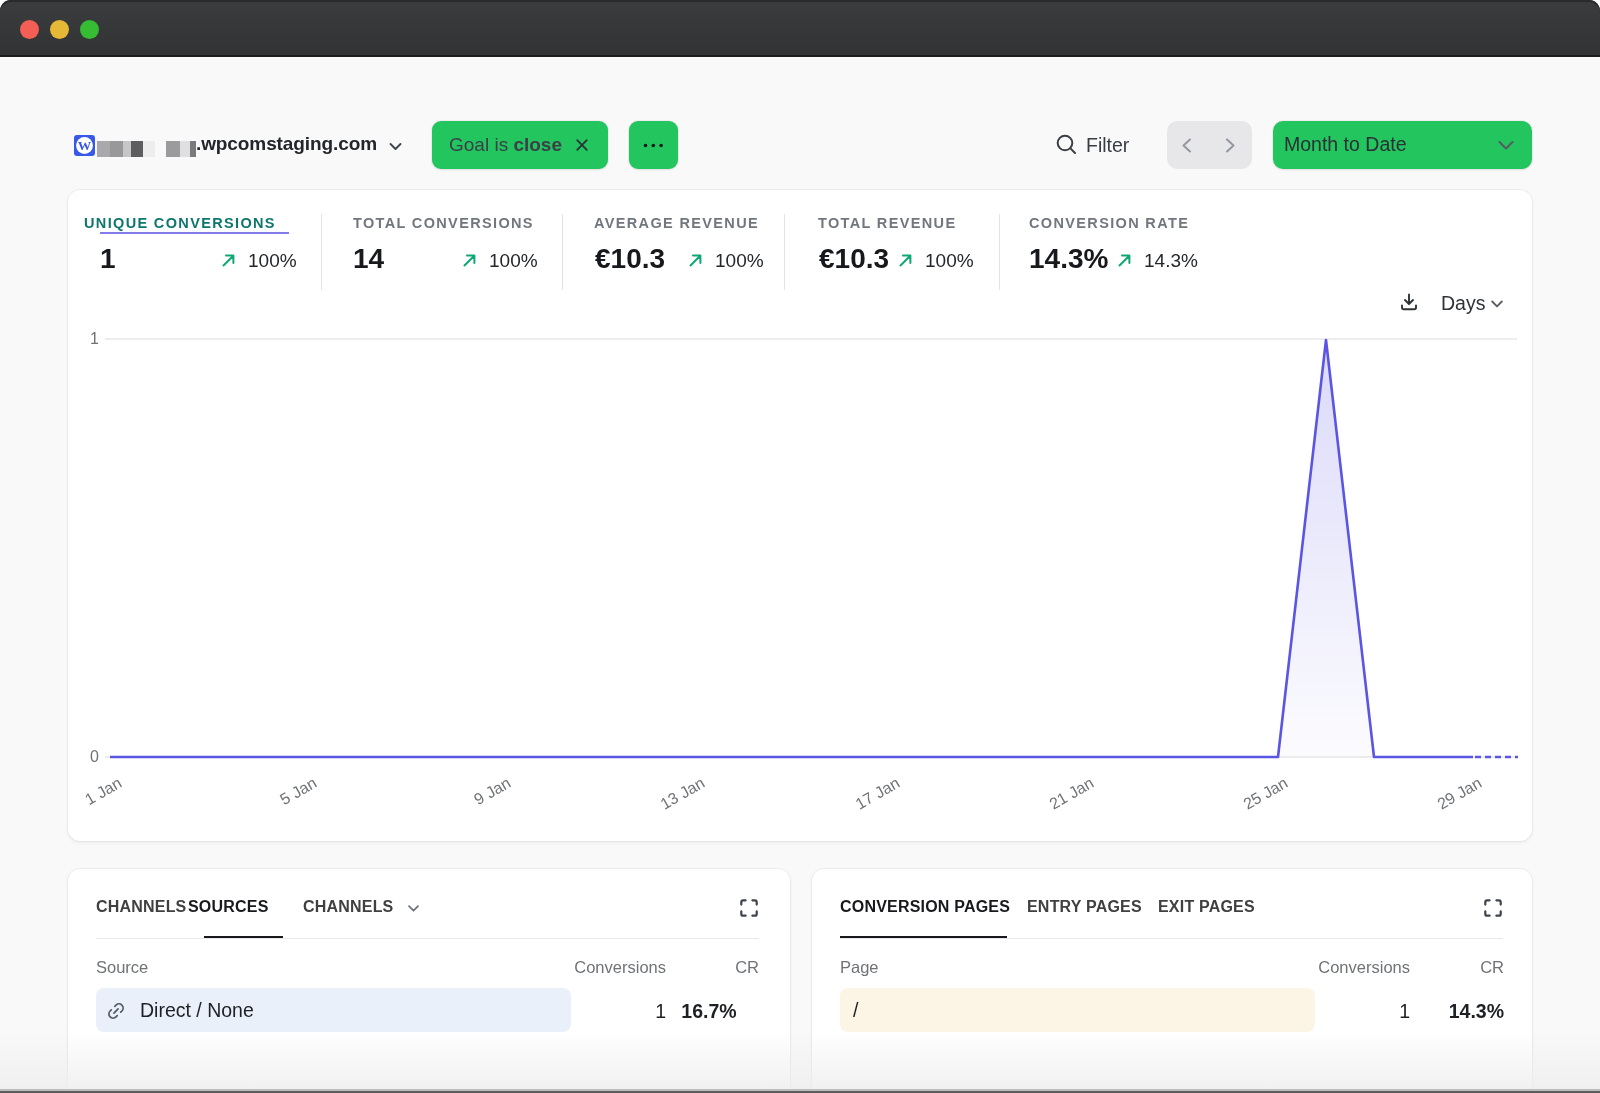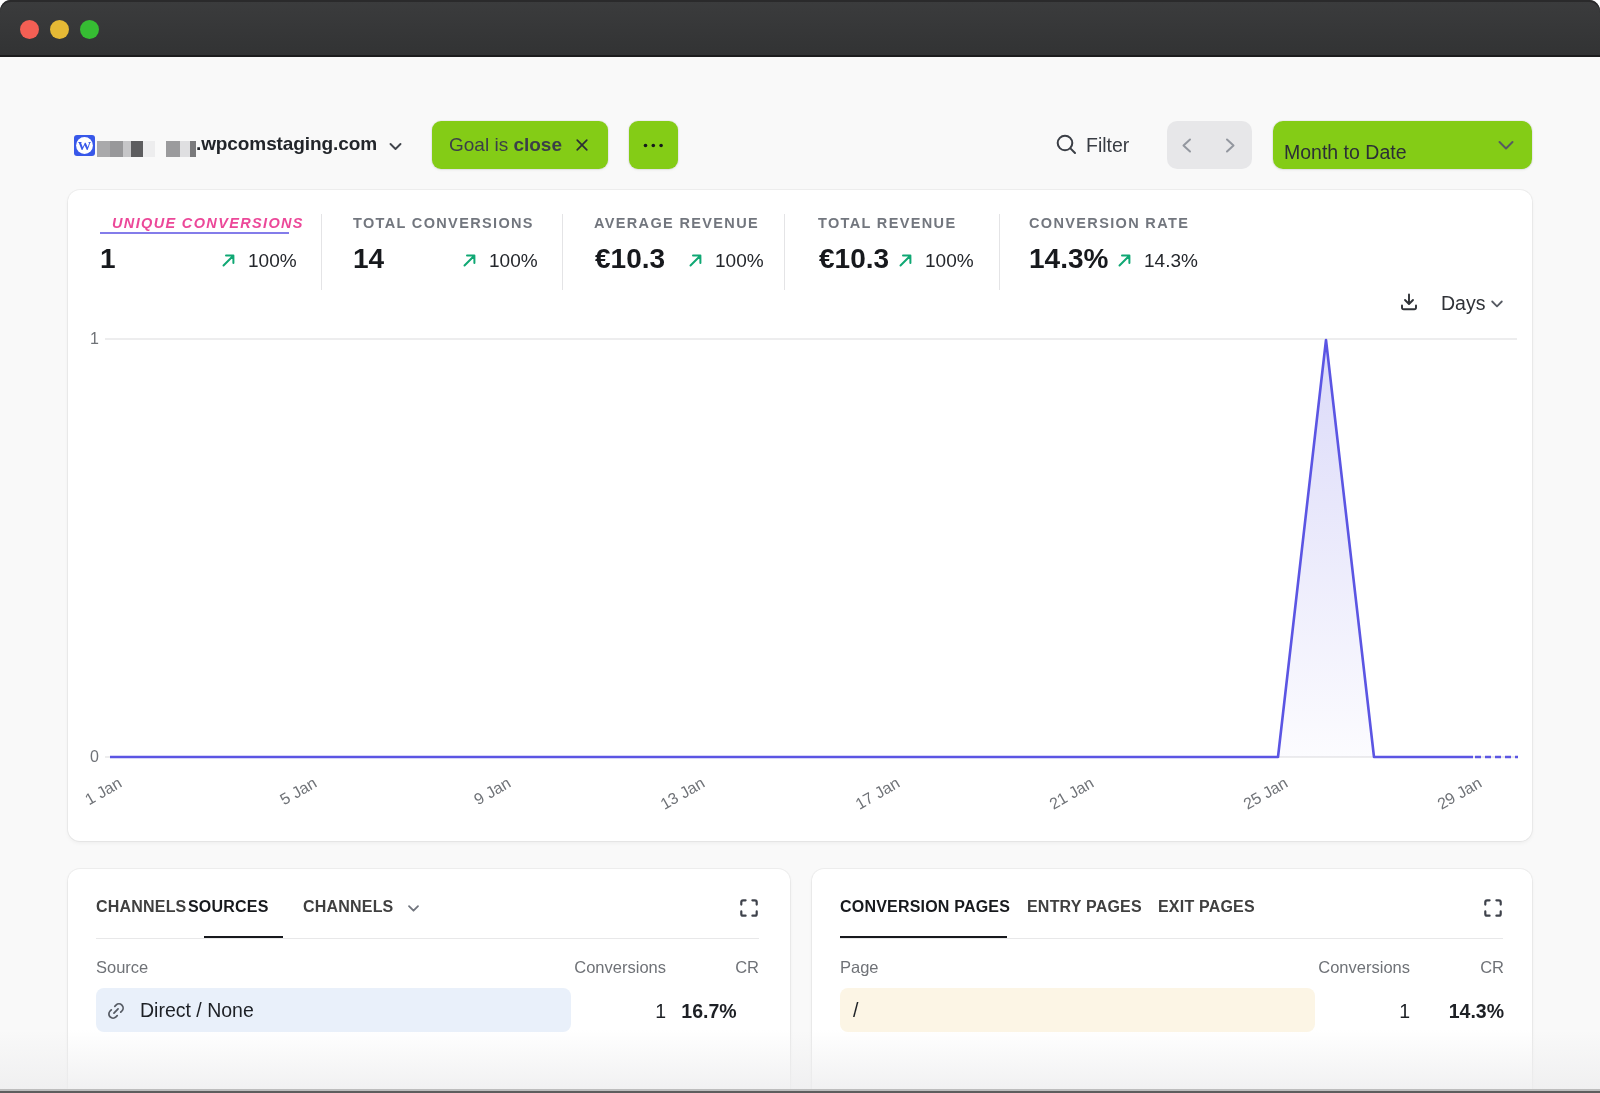--- a/index.html
+++ b/index.html
@@ -6,21 +6,21 @@
   html,body { width:1600px; height:1093px; overflow:hidden; background:#fff; }
   body { font-family:"Liberation Sans", sans-serif; position:relative; }
   .abs { position:absolute; }
   .titlebar { position:absolute; left:0; top:0; width:1600px; height:57px;
     background:linear-gradient(#3b3c3d,#323334); border-radius:11px 11px 0 0;
     border-bottom:2px solid #1c1c1d; box-shadow:inset 0 2px 0 #2a2a2b; }
   .dot { position:absolute; width:19px; height:19px; border-radius:50%; top:20px; }
   .page { position:absolute; left:0; top:57px; width:1600px; height:1036px; background:#f9f9f9; }
   .card { position:absolute; background:#fff; border-radius:12px;
     box-shadow:0 0 0 1px rgba(0,0,0,0.045), 0 2px 4px rgba(0,0,0,0.05); }
-  .wbtn { position:absolute; background:#84cc16; border-radius:9px;
+  .wbtn { position:absolute; background:#22c55e; border-radius:9px;
     box-shadow:0 0 0 1px rgba(0,0,0,0.04), 0 1px 3px rgba(0,0,0,0.07); }
   .statlbl { position:absolute; font-size:14.5px; font-weight:700; letter-spacing:1.35px;
     color:#72767e; white-space:nowrap; }
   .statval { position:absolute; font-size:28px; font-weight:700; color:#17191d; white-space:nowrap;}
   .statpct { position:absolute; font-size:19px; color:#24272c; white-space:nowrap; }
   .statpct svg { position:relative; left:-4px; top:1px; }
   .vdiv { position:absolute; width:1px; background:#e4e4e6; top:214px; height:76px; }
   .tab { position:absolute; font-size:16px; font-weight:700; letter-spacing:0.2px;
     color:#404040; white-space:nowrap; }
   .tab.on { color:#17191d; }
@@ -76,29 +76,29 @@
   <div class="abs" style="left:1086px; top:134px; font-size:19.5px; color:#383c43;">Filter</div>
   <div class="abs" style="left:1167px; top:121px; width:85px; height:48px; background:#e7e7e9; border-radius:10px;">
     <svg class="abs" style="left:12px; top:16px;" width="16" height="17" viewBox="0 0 16 17">
       <path d="M11 2.5 L4.5 8.5 L11 14.5" fill="none" stroke="#93979f" stroke-width="2" stroke-linecap="round" stroke-linejoin="round"></path>
     </svg>
     <svg class="abs" style="left:55px; top:16px;" width="16" height="17" viewBox="0 0 16 17">
       <path d="M5 2.5 L11.5 8.5 L5 14.5" fill="none" stroke="#93979f" stroke-width="2" stroke-linecap="round" stroke-linejoin="round"></path>
     </svg>
   </div>
   <div class="wbtn" style="left:1273px; top:121px; width:259px; height:48px; border-radius:10px;">
-    <span class="abs" style="left:11px; top:20px; font-size:19.5px; color:#2b2f36; white-space:nowrap;">Month to Date</span>
+    <span class="abs" style="left:11px; top:12px; font-size:19.5px; color:#2b2f36; white-space:nowrap;">Month to Date</span>
     <svg class="abs" style="left:222px; top:13px;" width="22" height="22" viewBox="0 0 22 22">
       <path d="M4.5 8 L11 14.5 L17.5 8" fill="none" stroke="#565a62" stroke-width="2" stroke-linecap="round" stroke-linejoin="round"></path>
     </svg>
   </div>
 
   <div class="card" style="left:68px; top:190px; width:1464px; height:651px;"></div>
 
-  <div class="statlbl" style="left:112px; top:215px; color:#ec4899;font-style:italic;">UNIQUE CONVERSIONS</div>
+  <div class="statlbl" style="left:84px; top:215px; color:#0f766e;">UNIQUE CONVERSIONS</div>
   <div class="abs" style="left:100px; top:231.5px; width:189px; height:2px; background:#837cea;"></div>
   <div class="statval" style="left:100px; top:243px;">1</div>
   <div class="statpct" style="left:225px; top:250px;"><svg width="15" height="15" viewBox="0 0 15 15" style="margin-right:8px;">
       <path d="M2.5 12.5 L12 3 M5 2.6 L12.4 2.6 L12.4 10" fill="none" stroke="#10a874" stroke-width="2" stroke-linecap="round" stroke-linejoin="round"></path>
     </svg>100%</div>
   <div class="statlbl" style="left:353px; top:215px;">TOTAL CONVERSIONS</div>
   <div class="statval" style="left:353px; top:243px;">14</div>
   <div class="statpct" style="left:466px; top:250px;"><svg width="15" height="15" viewBox="0 0 15 15" style="margin-right:8px;">
       <path d="M2.5 12.5 L12 3 M5 2.6 L12.4 2.6 L12.4 10" fill="none" stroke="#10a874" stroke-width="2" stroke-linecap="round" stroke-linejoin="round"></path>
     </svg>100%</div>

